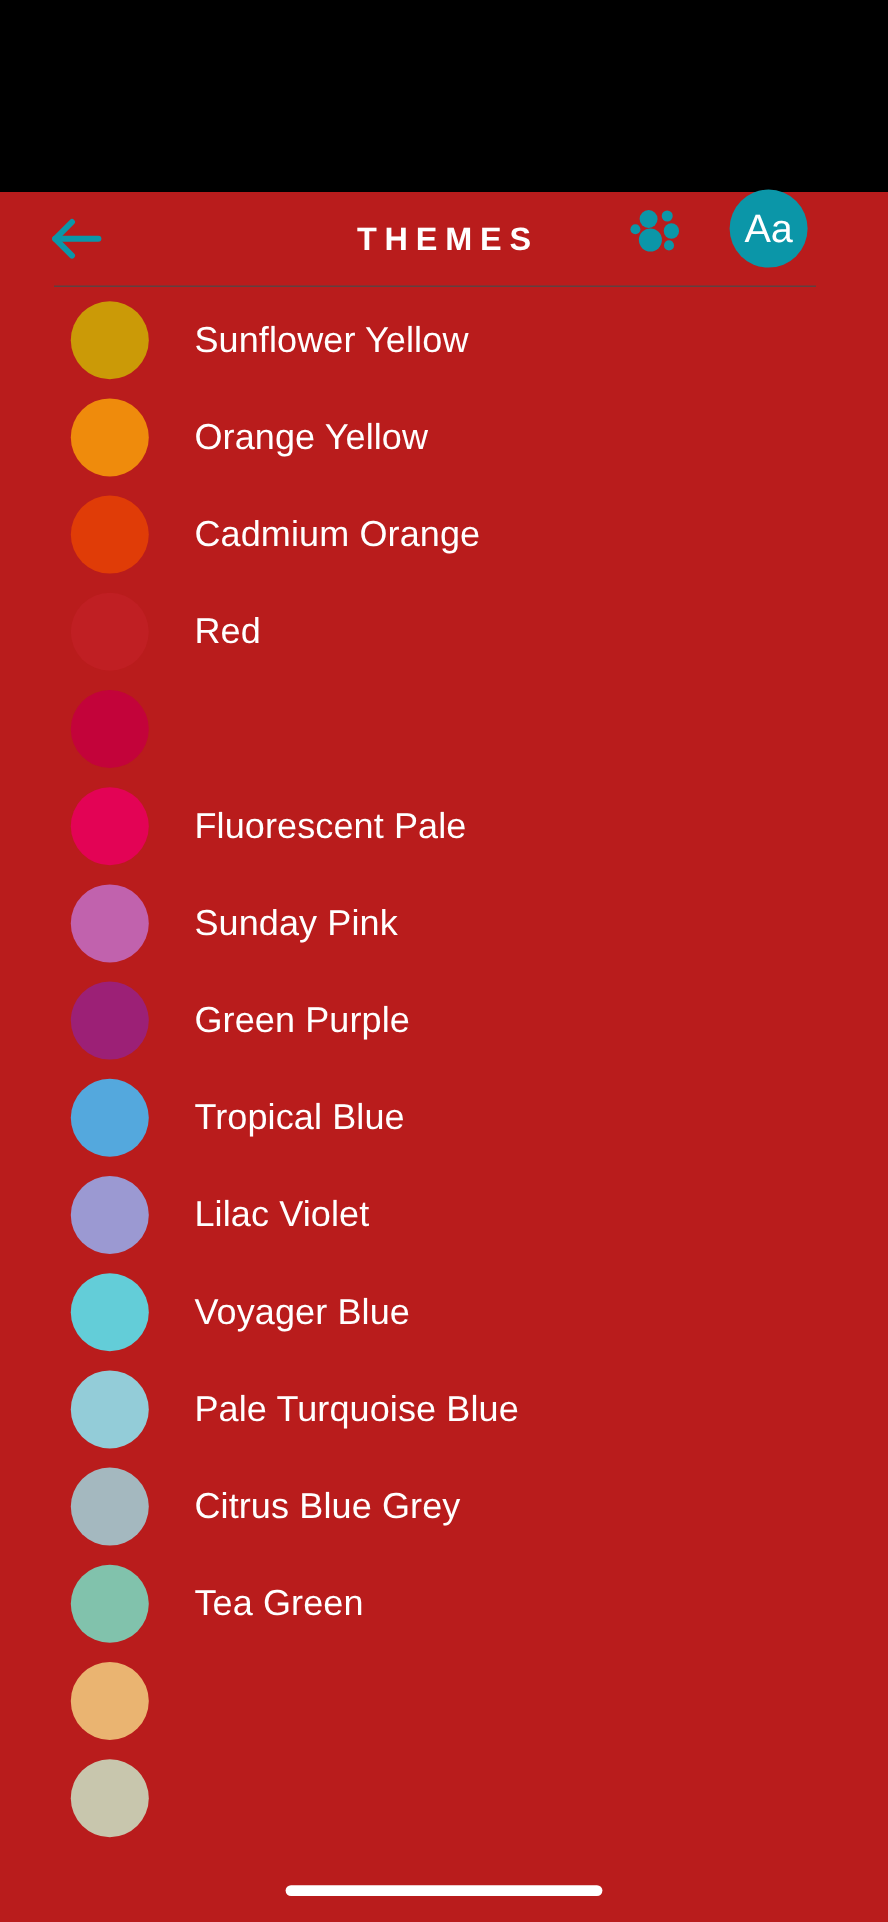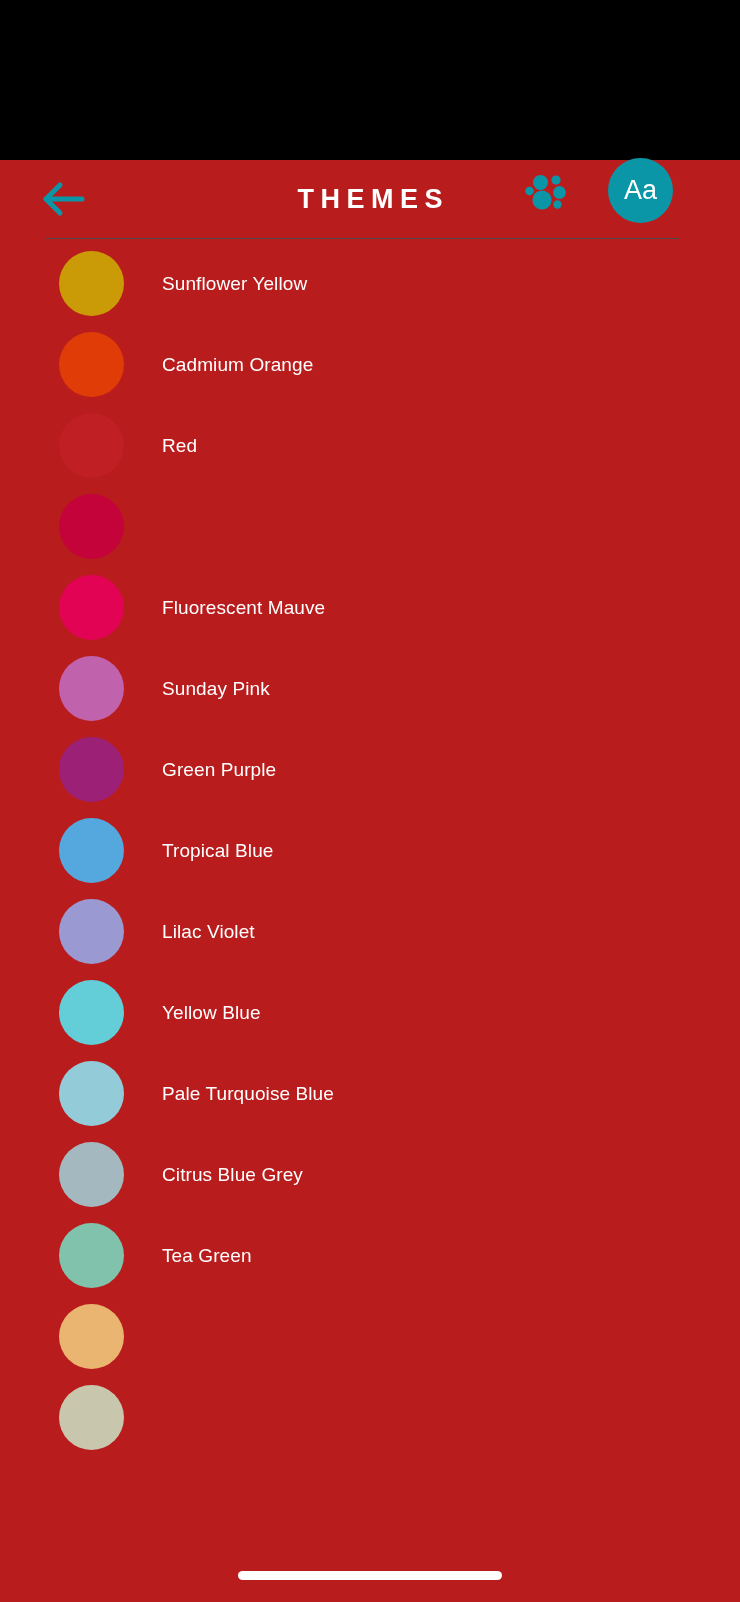--- a/index.html
+++ b/index.html
@@ -89,21 +89,21 @@
     width: 65px;
     height: 65px;
     border-radius: 50%;
     display: flex;
     align-items: center;
     justify-content: center;
     cursor: pointer;
   }
   .aa-btn span {
     color: #ffffff;
-    font-size: 27px;
+    font-size: 33px;
     font-weight: 500;
     line-height: 1;
     letter-spacing: 0px;
     font-family: "Liberation Sans", sans-serif;
   }
 
   .header-divider {
     position: absolute;
     left: 45px;
     top: 238px;
@@ -136,21 +136,21 @@
     width: 65px;
     height: 65px;
     border-radius: 50%;
     flex: none;
   }
 
   .theme-label {
     position: absolute;
     left: 162px;
     color: #ffffff;
-    font-size: 19px;
+    font-size: 30px;
     font-weight: 400;
     line-height: 34px;
     letter-spacing: 0.1px;
     white-space: nowrap;
     font-family: "Liberation Sans", sans-serif;
   }
 
   
   .home-indicator {
     position: absolute;
@@ -202,38 +202,42 @@
 
   <div class="header-divider"></div>
 
   <div class="theme-list">
 
     <div class="theme-row">
       <div class="swatch" style="background:#cb9a07"></div>
       <div class="theme-label">Sunflower Yellow</div>
     </div>
 
+    <div class="theme-row">
+      <div class="swatch" style="background:#ef8b0c"></div>
+      <div class="theme-label">Orange Yellow</div>
+    </div>
 
     <div class="theme-row">
       <div class="swatch" style="background:#e03c07"></div>
       <div class="theme-label">Cadmium Orange</div>
     </div>
 
     <div class="theme-row">
       <div class="swatch" style="background:#c01f23"></div>
       <div class="theme-label">Red</div>
     </div>
 
     <div class="theme-row">
       <div class="swatch" style="background:#c3033a"></div>
     </div>
 
     <div class="theme-row">
       <div class="swatch" style="background:#e30355"></div>
-      <div class="theme-label">Fluorescent Mauve</div>
+      <div class="theme-label">Fluorescent Pale</div>
     </div>
 
     <div class="theme-row">
       <div class="swatch" style="background:#c162ad"></div>
       <div class="theme-label">Sunday Pink</div>
     </div>
 
     <div class="theme-row">
       <div class="swatch" style="background:#9c2076"></div>
       <div class="theme-label">Green Purple</div>
@@ -244,21 +248,21 @@
       <div class="theme-label">Tropical Blue</div>
     </div>
 
     <div class="theme-row">
       <div class="swatch" style="background:#9b99d2"></div>
       <div class="theme-label">Lilac Violet</div>
     </div>
 
     <div class="theme-row">
       <div class="swatch" style="background:#63cdd8"></div>
-      <div class="theme-label">Yellow Blue</div>
+      <div class="theme-label">Voyager Blue</div>
     </div>
 
     <div class="theme-row">
       <div class="swatch" style="background:#93ccd8"></div>
       <div class="theme-label">Pale Turquoise Blue</div>
     </div>
 
     <div class="theme-row">
       <div class="swatch" style="background:#a4b8bf"></div>
       <div class="theme-label">Citrus Blue Grey</div>

